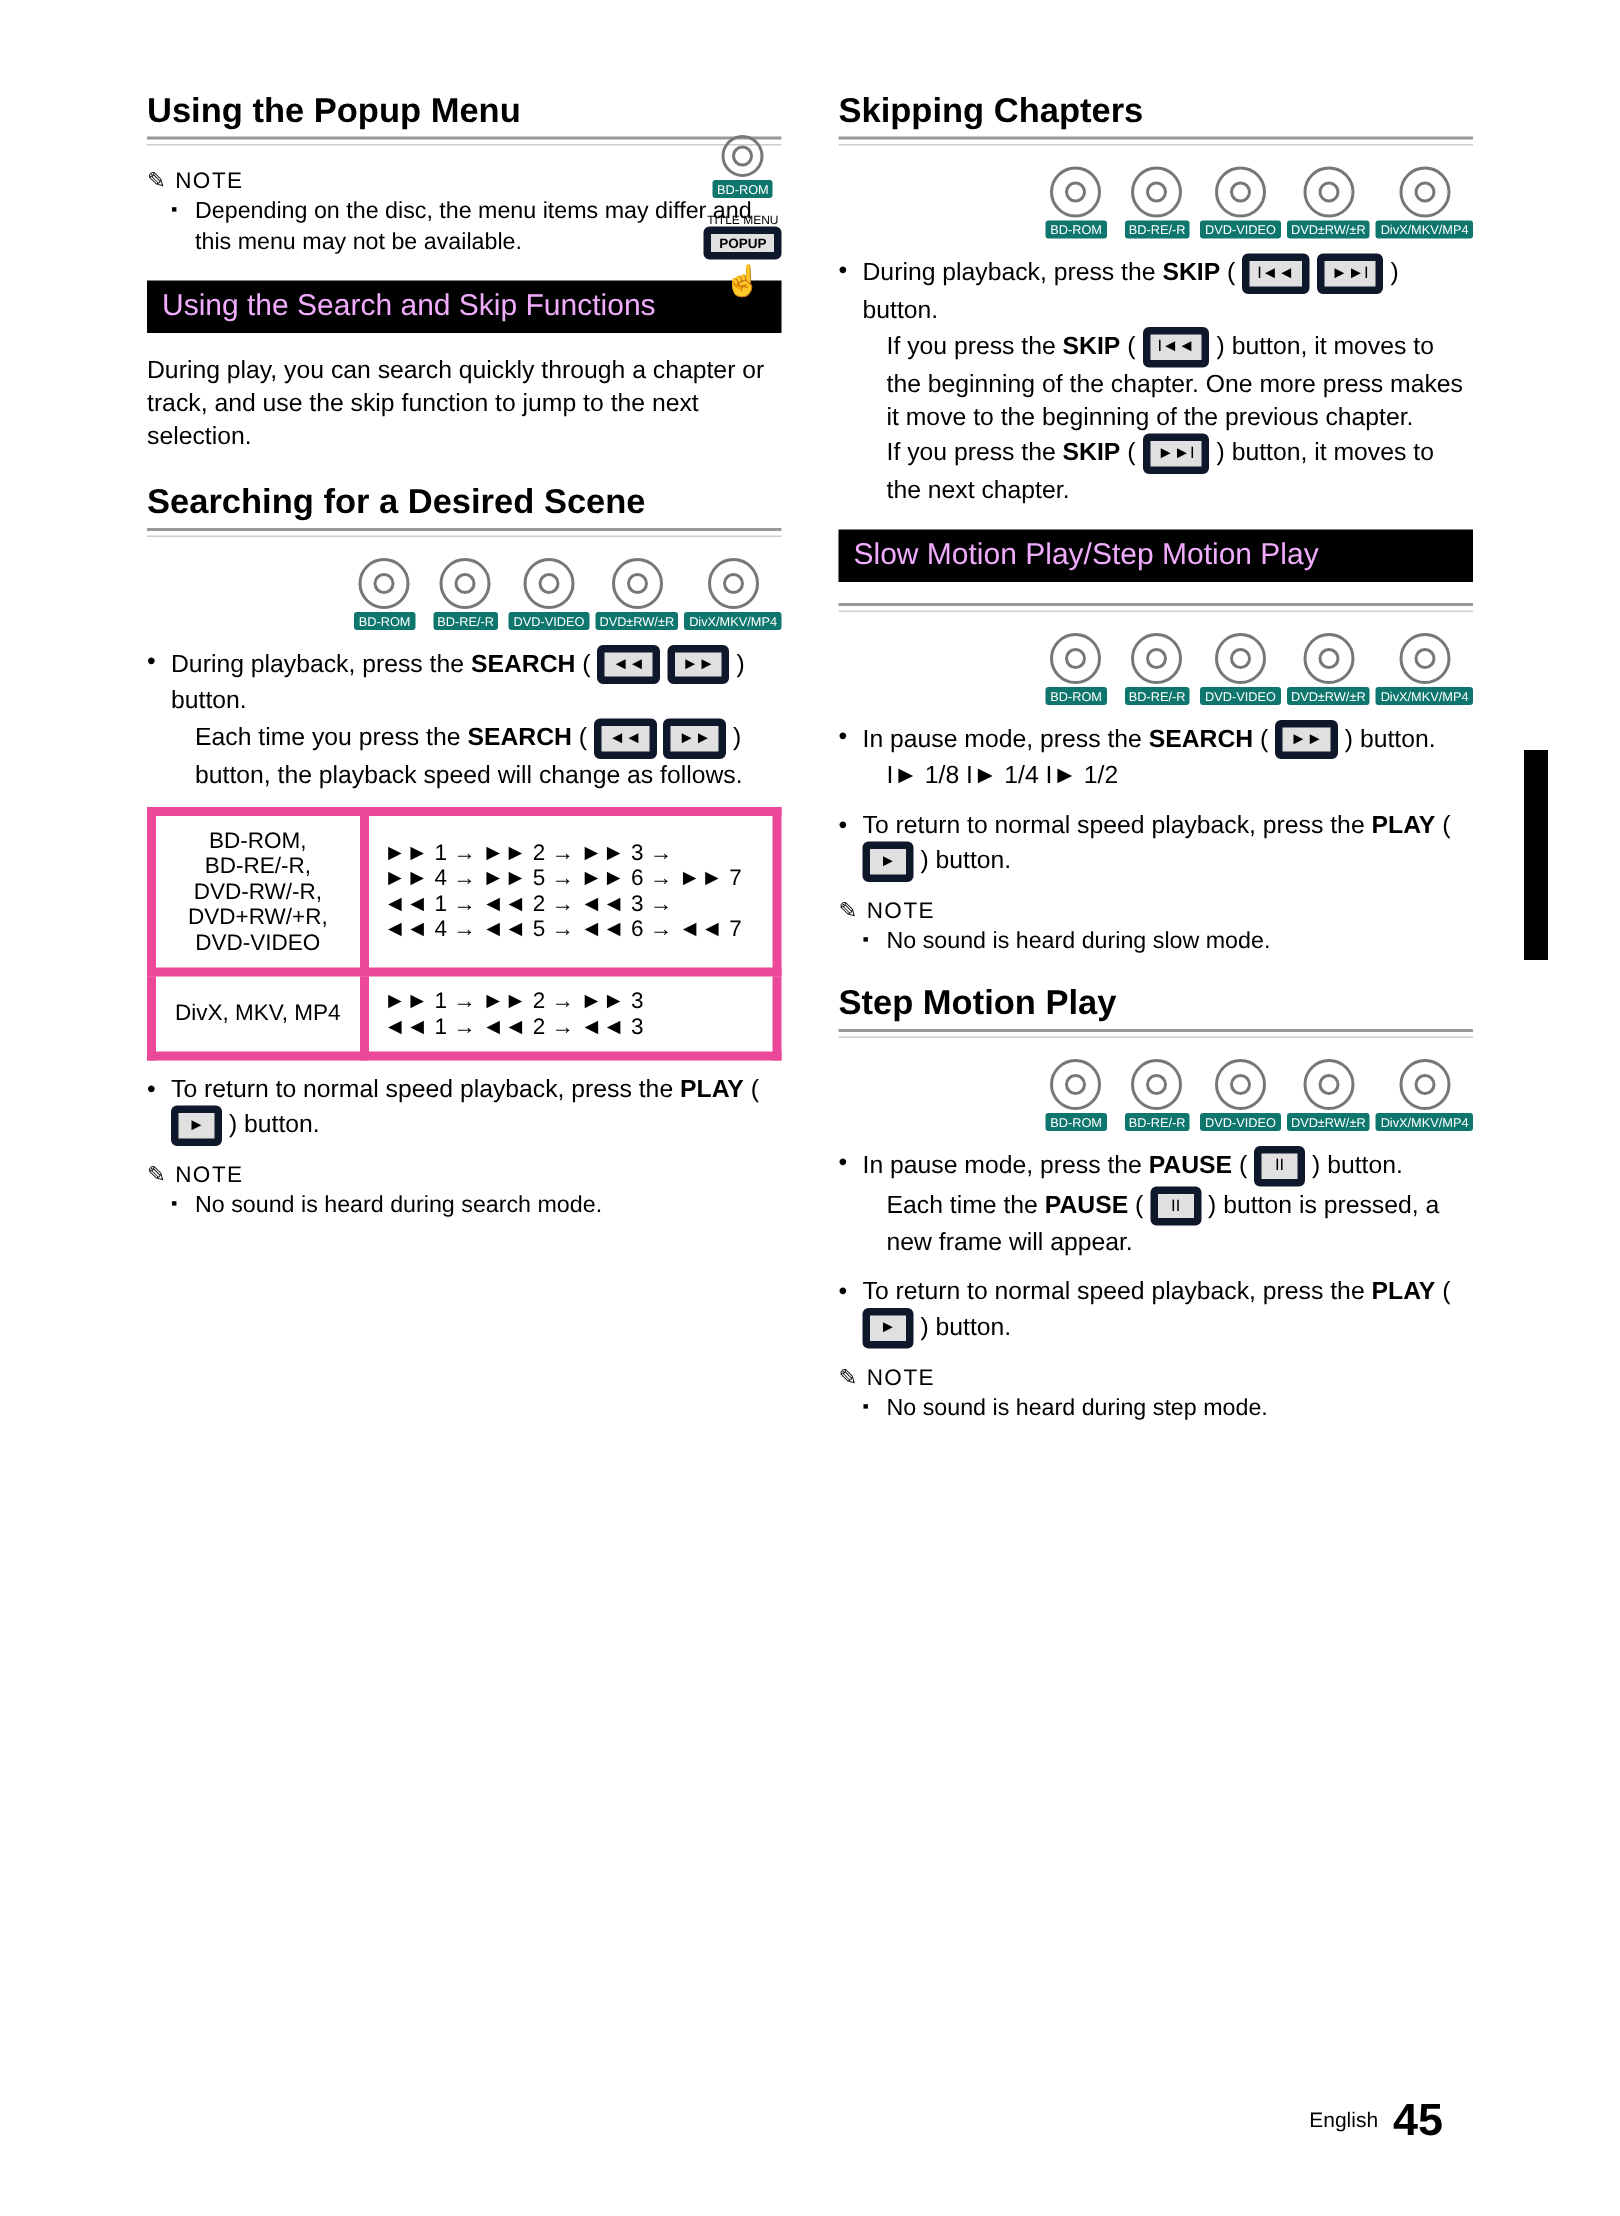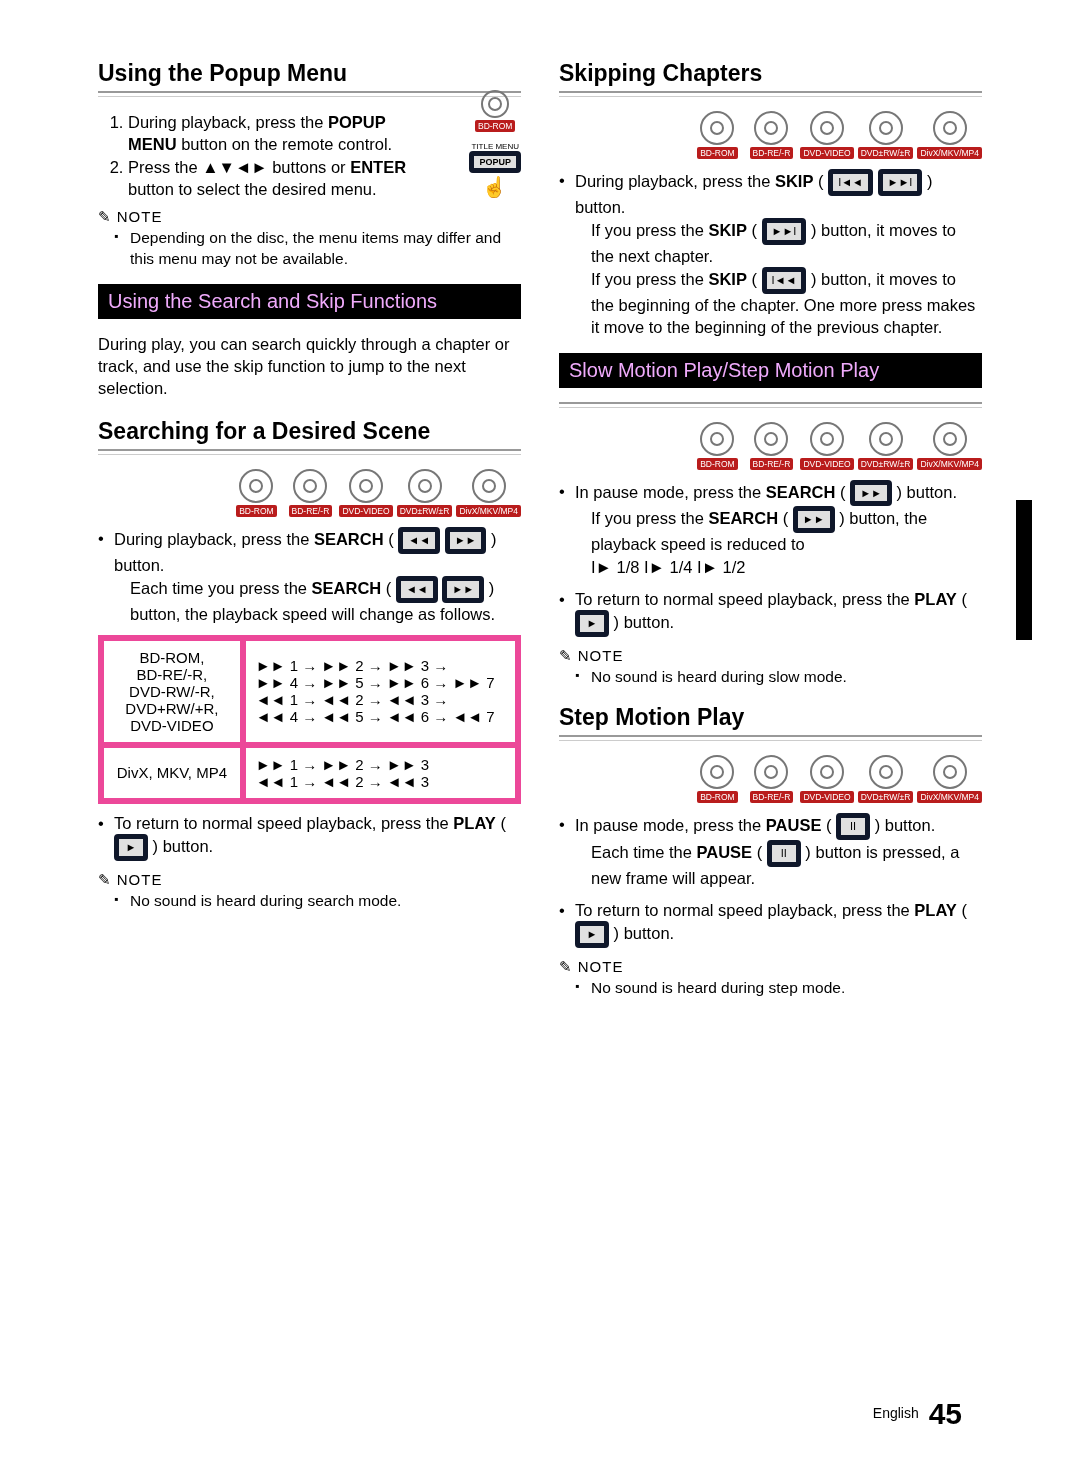--- a/index.html
+++ b/index.html
@@ -17,21 +17,21 @@
   .sub{padding-left:16px;display:block}
   .note-head{font-weight:normal;font-size:15px;letter-spacing:1px;margin:8px 0 2px 0}
   .note-head::before{content:"✎ "}
   ul.note{list-style:none;padding-left:32px;margin:0}
   ul.note>li{position:relative;font-size:15.5px;line-height:1.35;margin-bottom:6px}
   ul.note>li::before{content:"▪";position:absolute;left:-16px;top:0;font-size:12px}
   .badges{display:flex;gap:4px;justify-content:flex-end;margin:6px 0 10px 0;flex-wrap:wrap}
   .badge{display:inline-flex;flex-direction:column;align-items:center;min-width:50px}
   .bdisc{width:30px;height:30px;border:2px solid #777;border-radius:50%;display:flex;align-items:center;justify-content:center;font-size:11px}
   .bdisc::after{content:"";width:10px;height:10px;border:2px solid #777;border-radius:50%}
-  .blabel{font-size:8.5px;background:#b91c1c;color:#fff;padding:1px 3px;margin-top:2px;white-space:nowrap;border-radius:2px}
+  .blabel{font-size:8.5px;background:#0f766e;color:#fff;padding:1px 3px;margin-top:2px;white-space:nowrap;border-radius:2px}
   .kbtn{display:inline-block;border:5px solid #0f172a;border-radius:4px;background:#e0e0e0;font-size:11px;padding:1px 5px;vertical-align:middle;min-width:14px;text-align:center}
   .remote{position:absolute;right:0;top:30px;display:flex;flex-direction:column;align-items:center;font-size:8px}
   .remote .bdisc{width:24px;height:24px}
   table.speed{border-collapse:collapse;width:100%;margin:8px 0}
   table.speed td{border:6px solid #ec4899;padding:8px 10px;font-size:15px;vertical-align:middle}
   table.speed td:first-child{text-align:center;width:34%}
   .blackstrip{position:absolute;right:0;top:500px;width:16px;height:140px;background:#000}
   .footer{position:absolute;bottom:46px;right:70px;font-size:14px}
   .footer .pg{font-size:30px;font-weight:bold;vertical-align:middle;margin-left:6px}
   b{font-weight:bold}
@@ -56,28 +56,20 @@
           <span class="badge">
               <span class="bdisc"></span>
               <span class="blabel">BD-ROM</span>
             </span>
           <div style="height:10px"></div>
           <span style="font-weight:normal">TITLE MENU</span>
           <span class="kbtn" style="font-size:9px;font-weight:bold">POPUP</span>
           <span style="font-size:20px;margin-top:2px">☝</span>
         </div>
 
-        <ol style="padding-right:90px">
-          <li>
-            <span>During playback, press the </span><b>POPUP MENU</b><span> button on the remote control.</span>
-          </li>
-          <li>
-            <span>Press the ▲▼◄► buttons or </span><b>ENTER</b><span> button to select the desired menu.</span>
-          </li>
-        </ol>
         <div class="note-head">NOTE</div>
         <ul class="note">
           <li>Depending on the disc, the menu items may differ and this menu may not be available.</li>
         </ul>
       </div>
 
       <div class="barhead">Using the Search and Skip Functions</div>
       <p style="margin:0 0 18px 0">During play, you can search quickly through a chapter or track, and use the skip function to jump to the next selection.</p>
 
       <h2 class="h2">Searching for a Desired Scene</h2>
@@ -169,25 +161,25 @@
           </span>
         <span class="badge">
             <span class="bdisc"></span>
             <span class="blabel">DivX/MKV/MP4</span>
           </span>
       </div>
       <ul class="bullets">
         <li>
           <span>During playback, press the </span><b>SKIP</b> ( <span class="kbtn">I◄◄</span> <span class="kbtn">►►I</span> )<span> button.</span>
           <span class="sub">
+            <span>If you press the </span><b>SKIP</b> ( <span class="kbtn">I◄◄</span> )<span> button, it moves to the beginning of the chapter. One more press makes it move to the beginning of the previous chapter.</span>
+          </span>
+          <span class="sub">
             <span>If you press the </span><b>SKIP</b> ( <span class="kbtn">►►I</span> )<span> button, it moves to the next chapter.</span>
           </span>
-          <span class="sub">
-            <span>If you press the </span><b>SKIP</b> ( <span class="kbtn">I◄◄</span> )<span> button, it moves to the beginning of the chapter. One more press makes it move to the beginning of the previous chapter.</span>
-          </span>
         </li>
       </ul>
 
       <div class="barhead">Slow Motion Play/Step Motion Play</div>
 
       <div class="rule"></div>
       <div class="badges">
         <span class="badge">
             <span class="bdisc"></span>
             <span class="blabel">BD-ROM</span>
@@ -205,23 +197,20 @@
             <span class="blabel">DVD±RW/±R</span>
           </span>
         <span class="badge">
             <span class="bdisc"></span>
             <span class="blabel">DivX/MKV/MP4</span>
           </span>
       </div>
       <ul class="bullets">
         <li>
           <span>In pause mode, press the </span><b>SEARCH</b> ( <span class="kbtn">►►</span> )<span> button.</span>
-          <span class="sub">
-            <span>If you press the </span><b>SEARCH</b> ( <span class="kbtn">►►</span> )<span> button, the playback speed is reduced to</span>
-          </span>
           <span class="sub">I► 1/8  I► 1/4  I► 1/2</span>
         </li>
         <li>
           <span>To return to normal speed playback, press the </span><b>PLAY</b> ( <span class="kbtn">►</span> )<span> button.</span>
         </li>
       </ul>
       <div class="note-head">NOTE</div>
       <ul class="note">
         <li>No sound is heard during slow mode.</li>
       </ul>

